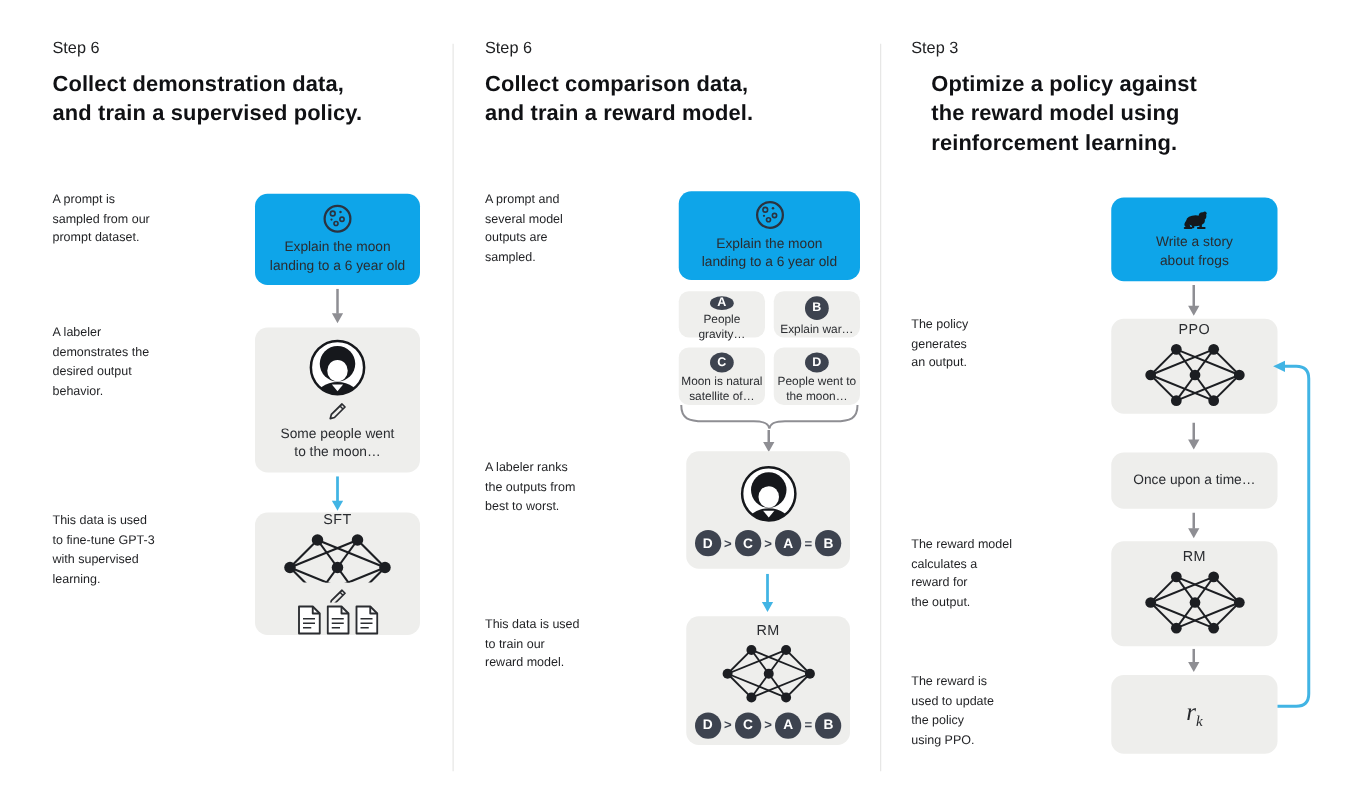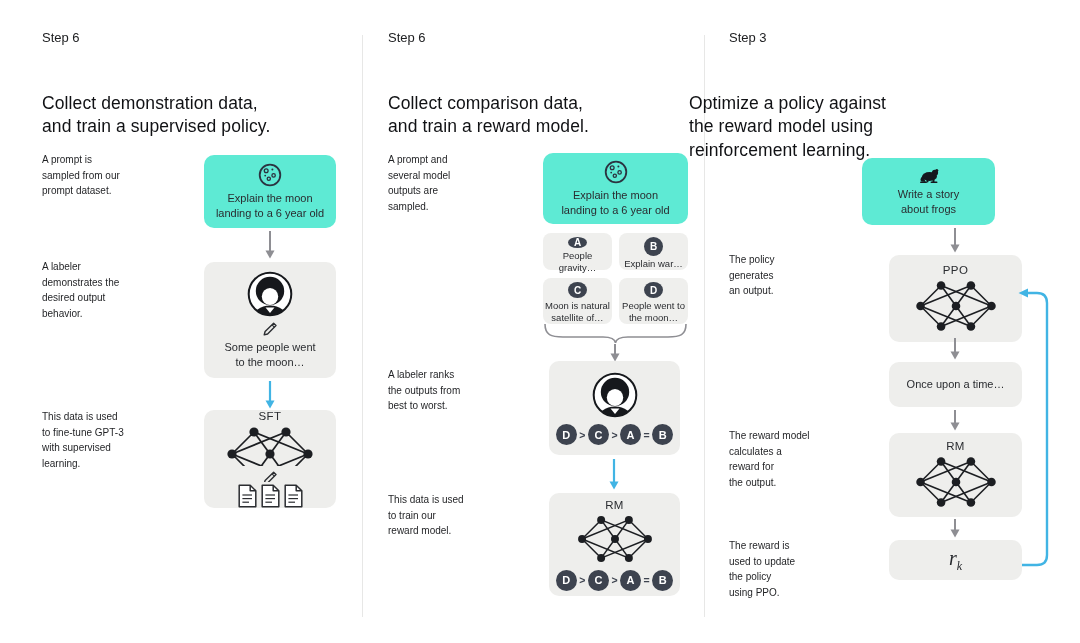--- a/index.html
+++ b/index.html
@@ -1,26 +1,26 @@
 <!DOCTYPE html>
 <html><head>
 <meta charset="utf-8">
 <style>
   html,body{margin:0;padding:0;background:#fff;}
   .canvas{position:relative;width:1080px;height:643px;background:#ffffff;
           font-family:"Liberation Sans",sans-serif;overflow:hidden;}
   .abs{position:absolute;}
   .divider{position:absolute;width:1px;background:#e7e7e6;top:35px;height:582px;}
   .step-label{font-size:13px;color:#202123;}
-  .heading{font-size:17.5px;font-weight:400;color:#101114;line-height:1.33;
-           white-space:pre-line;letter-spacing:.1px;margin-top:36px;}
+  .heading{font-size:17.5px;font-weight:700;color:#101114;line-height:1.33;
+           white-space:pre-line;letter-spacing:.1px;}
   .body-text{font-size:10px;color:#1f2023;line-height:1.55;white-space:pre-line;}
   .box{position:absolute;border-radius:10px;display:flex;flex-direction:column;
        align-items:center;justify-content:center;text-align:center;}
-  .box.blue{background:#5eead4;}
+  .box.blue{background:#0ea5e9;}
   .box.gray{background:#eeeeec;}
   .box-text{font-size:11px;color:#2a2c30;line-height:1.35;white-space:pre-line;}
   .model-label{font-size:11.5px;color:#2a2c30;letter-spacing:.4px;}
   .mini-box{position:absolute;background:#efefed;border-radius:8px;display:flex;
             flex-direction:column;align-items:center;text-align:center;}
   .mini-letter{width:19px;height:19px;border-radius:50%;background:#3d434f;color:#fff;
                font-size:10px;font-weight:700;display:flex;align-items:center;
                justify-content:center;margin-top:4px;}
   .mini-text{font-size:9.5px;color:#2a2c30;line-height:1.25;white-space:pre-line;margin-top:2px;}
   .pills{display:flex;align-items:center;}
@@ -257,49 +257,49 @@
       <span class="op">&gt;</span>
       <span class="pill">C</span>
       <span class="op">&gt;</span>
       <span class="pill">A</span>
       <span class="op">=</span>
       <span class="pill">B</span>
     </div>
   </div>
 
   <div class="abs step-label" style="left:729px;top:30px">Step 3</div>
-  <div class="abs heading" style="left:689px;top:56px">Optimize a policy against
+  <div class="abs heading" style="left:745px;top:56px">Optimize a policy against
 the reward model using
 reinforcement learning.</div>
   <div class="abs body-text" style="left:729px;top:252px">The policy
 generates
 an output.</div>
   <div class="abs body-text" style="left:729px;top:428px">The reward model
 calculates a
 reward for
 the output.</div>
   <div class="abs body-text" style="left:729px;top:538px">The reward is
 used to update
 the policy
 using PPO.</div>
 
-  <div class="box blue" style="left:862px;top:158px;width:133px;height:67px">
+  <div class="box blue" style="left:889px;top:158px;width:133px;height:67px">
     <svg width="22" height="17">
         <use href="#frog"></use>
       </svg>
     <div class="box-text" style="margin-top:3px">Write a story
 about frogs</div>
   </div>
 
   <svg class="abs" style="left:949px;top:228px" width="12" height="25">
     <line x1="6" y1="0" x2="6" y2="17" stroke="#8e8e93" stroke-width="2"></line>
     <polygon points="1.5,16.5 10.5,16.5 6,24.5" fill="#8e8e93"></polygon>
   </svg>
 
-  <div class="box gray" style="left:889px;top:255px;width:133px;height:87px">
+  <div class="box gray" style="left:889px;top:255px;width:133px;height:76px">
     <div class="model-label">PPO</div>
     <svg width="86" height="56" viewBox="0 0 92 60" style="margin-top:2px">
         <use href="#net"></use>
       </svg>
   </div>
 
   <svg class="abs" style="left:949px;top:338px" width="12" height="22">
     <line x1="6" y1="0" x2="6" y2="14" stroke="#8e8e93" stroke-width="2"></line>
     <polygon points="1.5,13.5 10.5,13.5 6,21.5" fill="#8e8e93"></polygon>
   </svg>
@@ -318,21 +318,21 @@
     <svg width="86" height="56" viewBox="0 0 92 60" style="margin-top:2px">
         <use href="#net"></use>
       </svg>
   </div>
 
   <svg class="abs" style="left:949px;top:519px" width="12" height="19">
     <line x1="6" y1="0" x2="6" y2="11" stroke="#8e8e93" stroke-width="2"></line>
     <polygon points="1.5,10.5 10.5,10.5 6,18.5" fill="#8e8e93"></polygon>
   </svg>
 
-  <div class="box gray" style="left:889px;top:540px;width:133px;height:40px">
+  <div class="box gray" style="left:889px;top:540px;width:133px;height:63px">
     <span class="rk"><i>r</i><sub>k</sub></span>
   </div>
 
   <svg class="abs" style="left:1014px;top:284px" width="46" height="292">
     <path d="M8,281 L23,281 Q33,281 33,271 L33,19 Q33,9 23,9 L13,9" fill="none" stroke="#41b4e4" stroke-width="2.4"></path>
     <polygon points="14,4.5 14,13.5 4.5,9" fill="#41b4e4"></polygon>
   </svg>
 
 </div>
 

